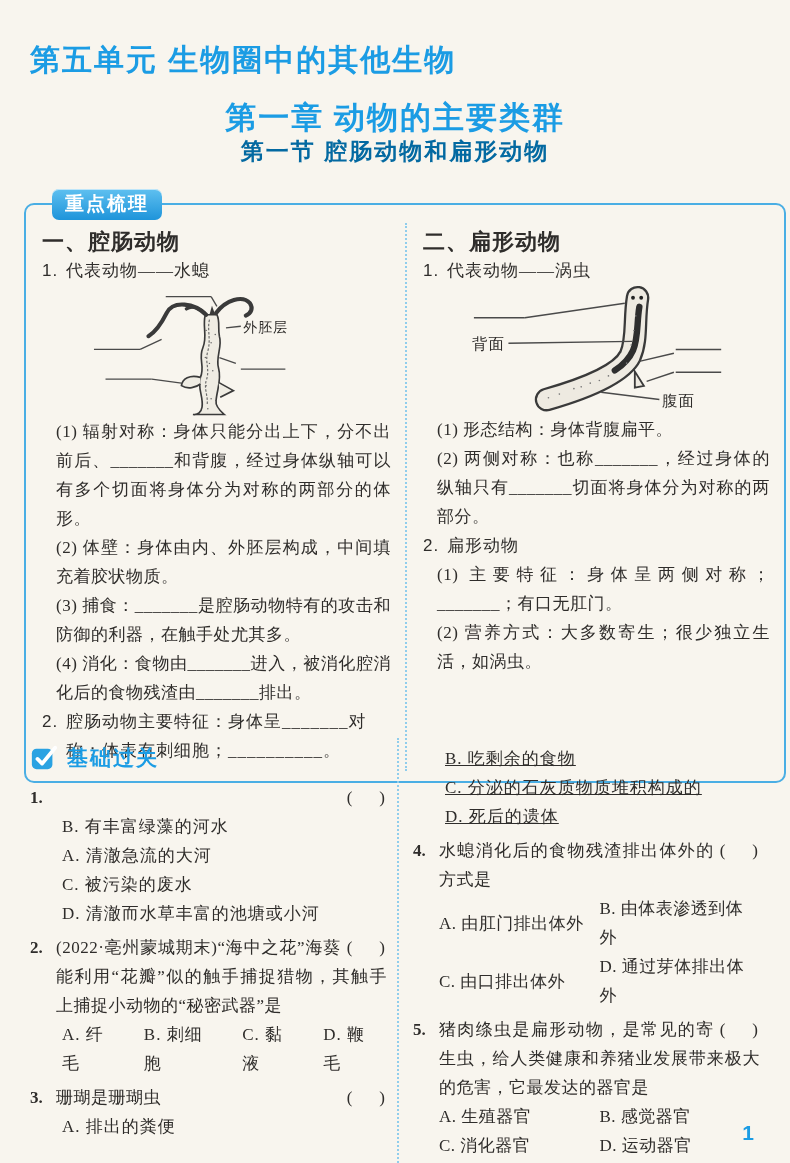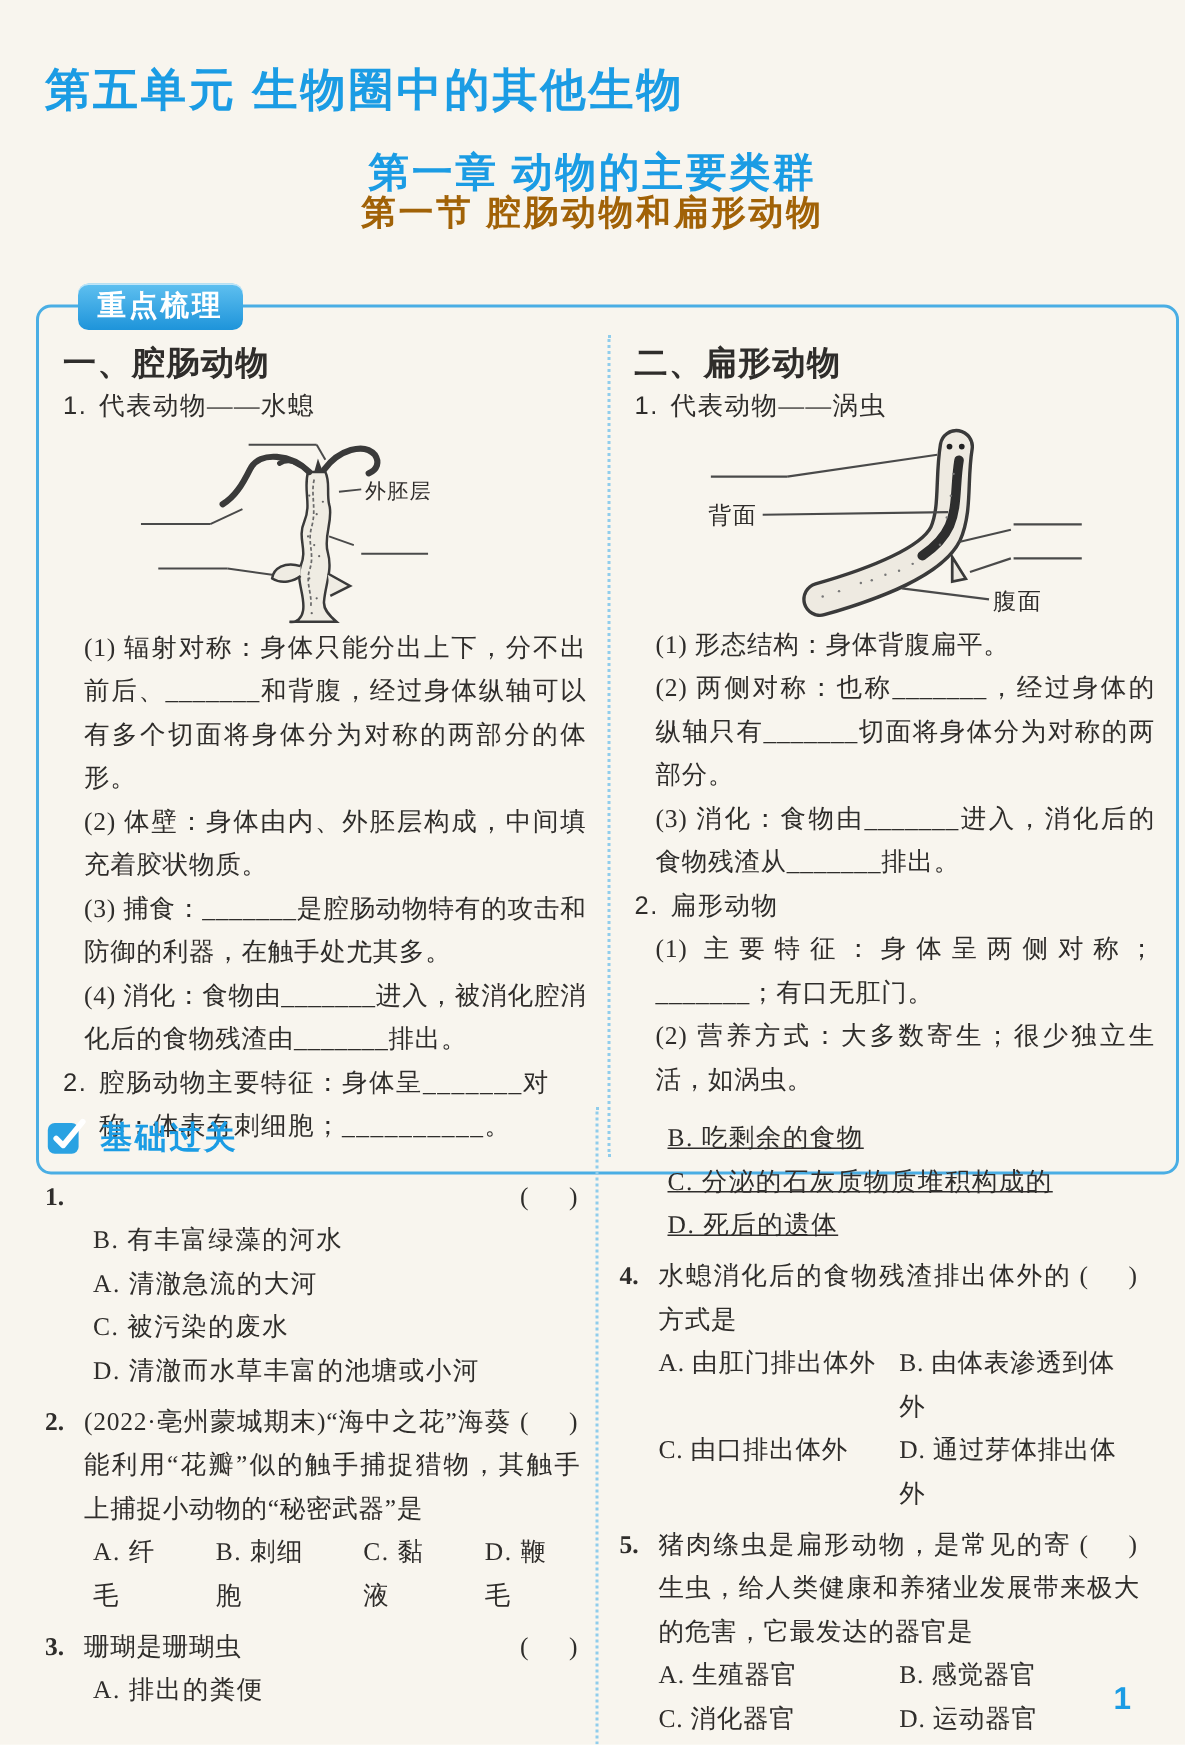--- a/index.html
+++ b/index.html
@@ -13,26 +13,26 @@
   }
   
   .unit-title{
     position:absolute;left:30px;top:40px;
     font-family:"Liberation Sans", sans-serif;
     font-weight:bold;font-size:30px;color:#1b9ce4;letter-spacing:2px;
   }
   .chapter-title{
     position:absolute;top:97px;left:0;width:100%;text-align:center;
     font-family:"Liberation Serif", serif;
-    font-weight:bold;font-size:27px;color:#1b9ce4;letter-spacing:2px;
+    font-weight:bold;font-size:31px;color:#1b9ce4;letter-spacing:2px;
   }
   .section-title{
-    position:absolute;top:126px;left:0;width:100%;text-align:center;
+    position:absolute;top:136px;left:0;width:100%;text-align:center;
     font-family:"Liberation Sans", sans-serif;
-    font-weight:bold;font-size:23px;color:#a16207;letter-spacing:2px;
+    font-weight:bold;font-size:23px;color:#0369a1;letter-spacing:2px;
   }
   
   .kp-box{
     position:absolute;left:24px;right:4px;top:203px;
     border:2px solid #4aaee4;border-radius:10px;
     background:transparent;
     padding:0;
   }
   .kp-badge{
     position:absolute;top:-16px;left:26px;
@@ -69,21 +69,21 @@
   .q{display:flex;margin-top:5px;}
   .q:first-child{margin-top:0;}
   .q-num{flex:none;width:26px;font-weight:bold;line-height:29px;}
   .q-body{flex:1;min-width:0;}
   .q-stem{line-height:29px;letter-spacing:0.5px;text-align:justify;}
   .bracket{float:right;margin-left:6px;letter-spacing:2px;}
   .q-options{clear:both;padding-left:6px;}
   .q-options .opt{line-height:29px;letter-spacing:1px;}
   .q-options.list .opt{display:block;}
   .q-options.inline{display:flex;justify-content:space-between;padding-right:6px;gap:24px;}
-  .opt-row{display:flex;clear:both;}
+  .opt-row{display:flex;clear:both;align-items:center;}
   .opt-row .opt{width:50%;line-height:29px;letter-spacing:0.5px;}
   .cont-options .opt{display:block;line-height:29px;letter-spacing:1px;padding-left:6px;text-decoration:underline;}
   
   .page-number{
     position:absolute;right:36px;bottom:18px;
     font-family:"Liberation Sans", sans-serif;font-weight:bold;font-size:21px;color:#1b9ce4;
   }
   .lbl-line{stroke:#4a4a4a;stroke-width:1.6;}
 </style>
 </head>
@@ -198,21 +198,20 @@
               <line class="lbl-line" x1="194" y1="71" x2="244" y2="71"></line>
               <line class="lbl-line" x1="162" y1="106" x2="192" y2="96"></line>
               <line class="lbl-line" x1="194" y1="96" x2="244" y2="96"></line>
               <line class="lbl-line" x1="112" y1="118" x2="176" y2="126"></line>
               <text x="179" y="133">腹面</text>
             </g>
           </svg>
         </div>
         <p class="kp-p">(1) 形态结构：身体背腹扁平。</p>
         <p class="kp-p">(2) 两侧对称：也称_______，经过身体的纵轴只有_______切面将身体分为对称的两部分。</p>
-        <p class="kp-p">(3) 消化：食物由_______进入，消化后的食物残渣从_______排出。</p>
         <div class="kp-item">
           <span class="num">2.</span>
           <span>扁形动物</span>
         </div>
         <p class="kp-p">(1) 主要特征：身体呈两侧对称；_______；有口无肛门。</p>
         <p class="kp-p">(2) 营养方式：大多数寄生；很少独立生活，如涡虫。</p>
       </div>
     </div>
   </div>
 

